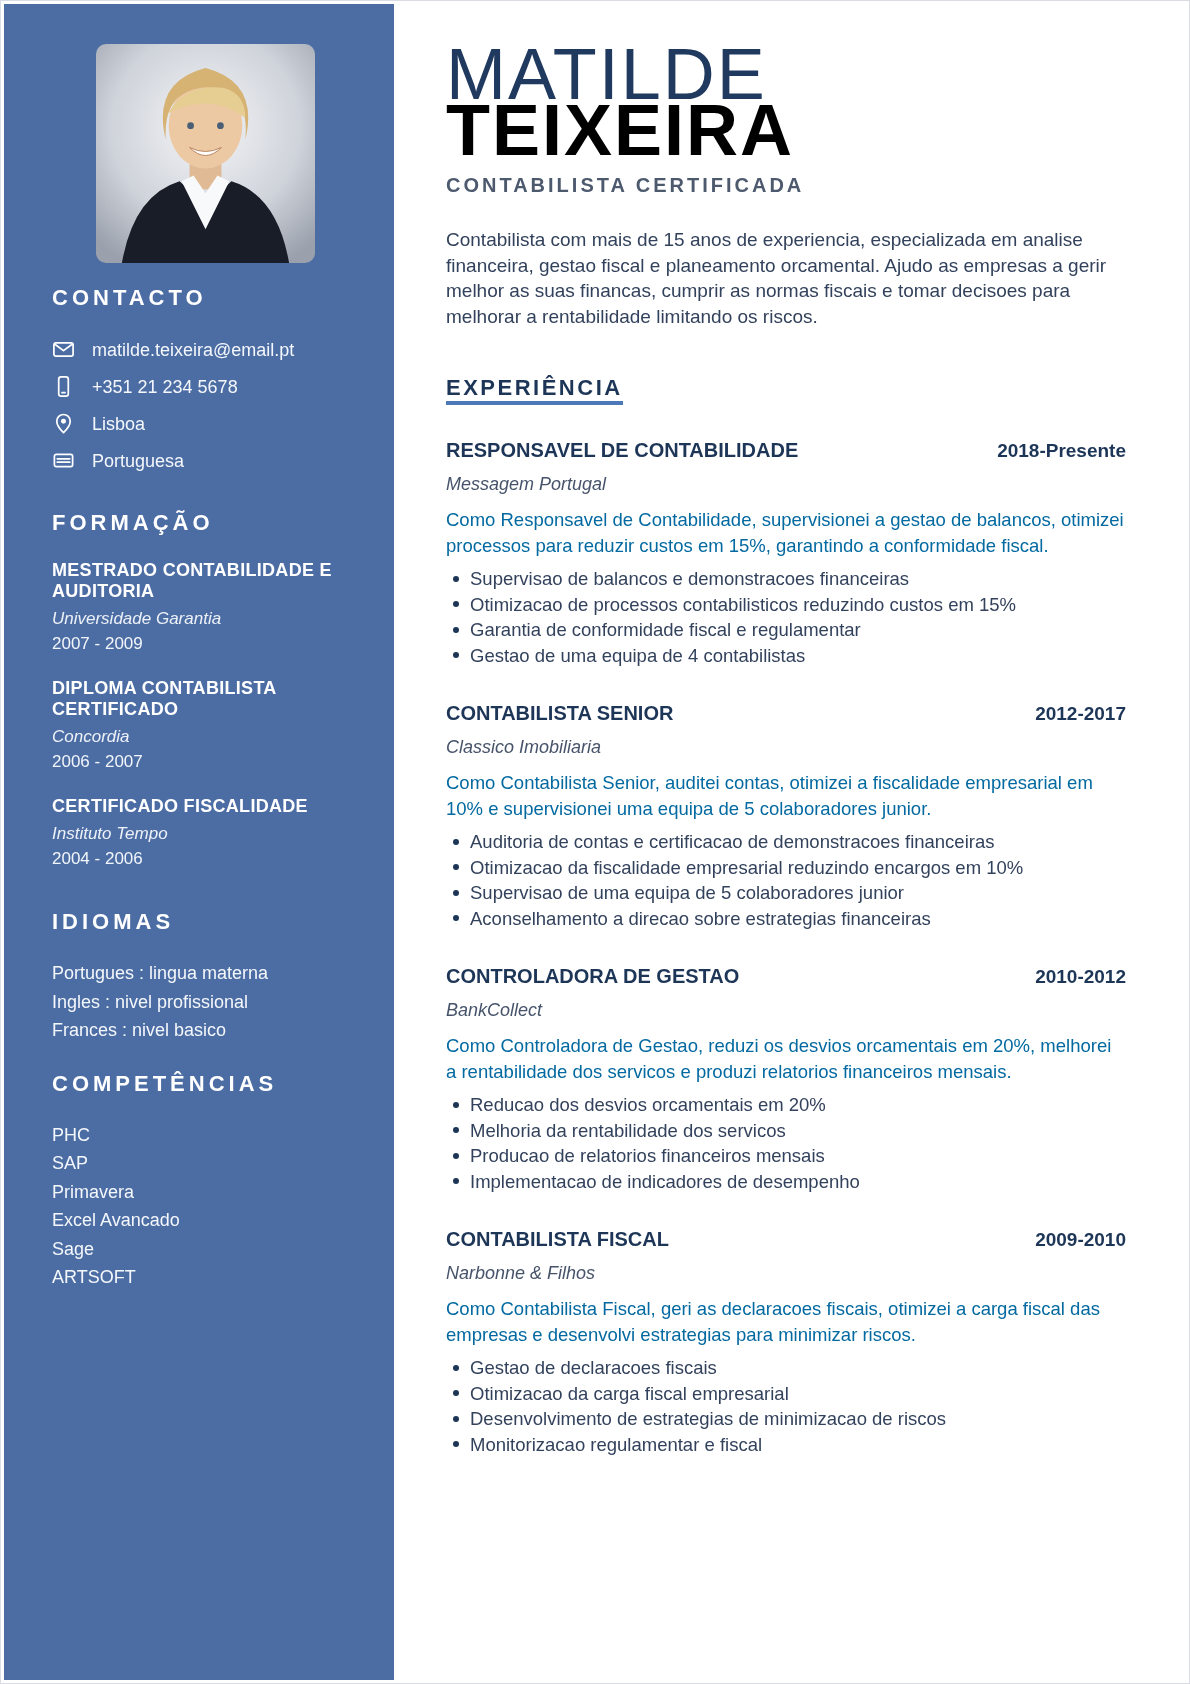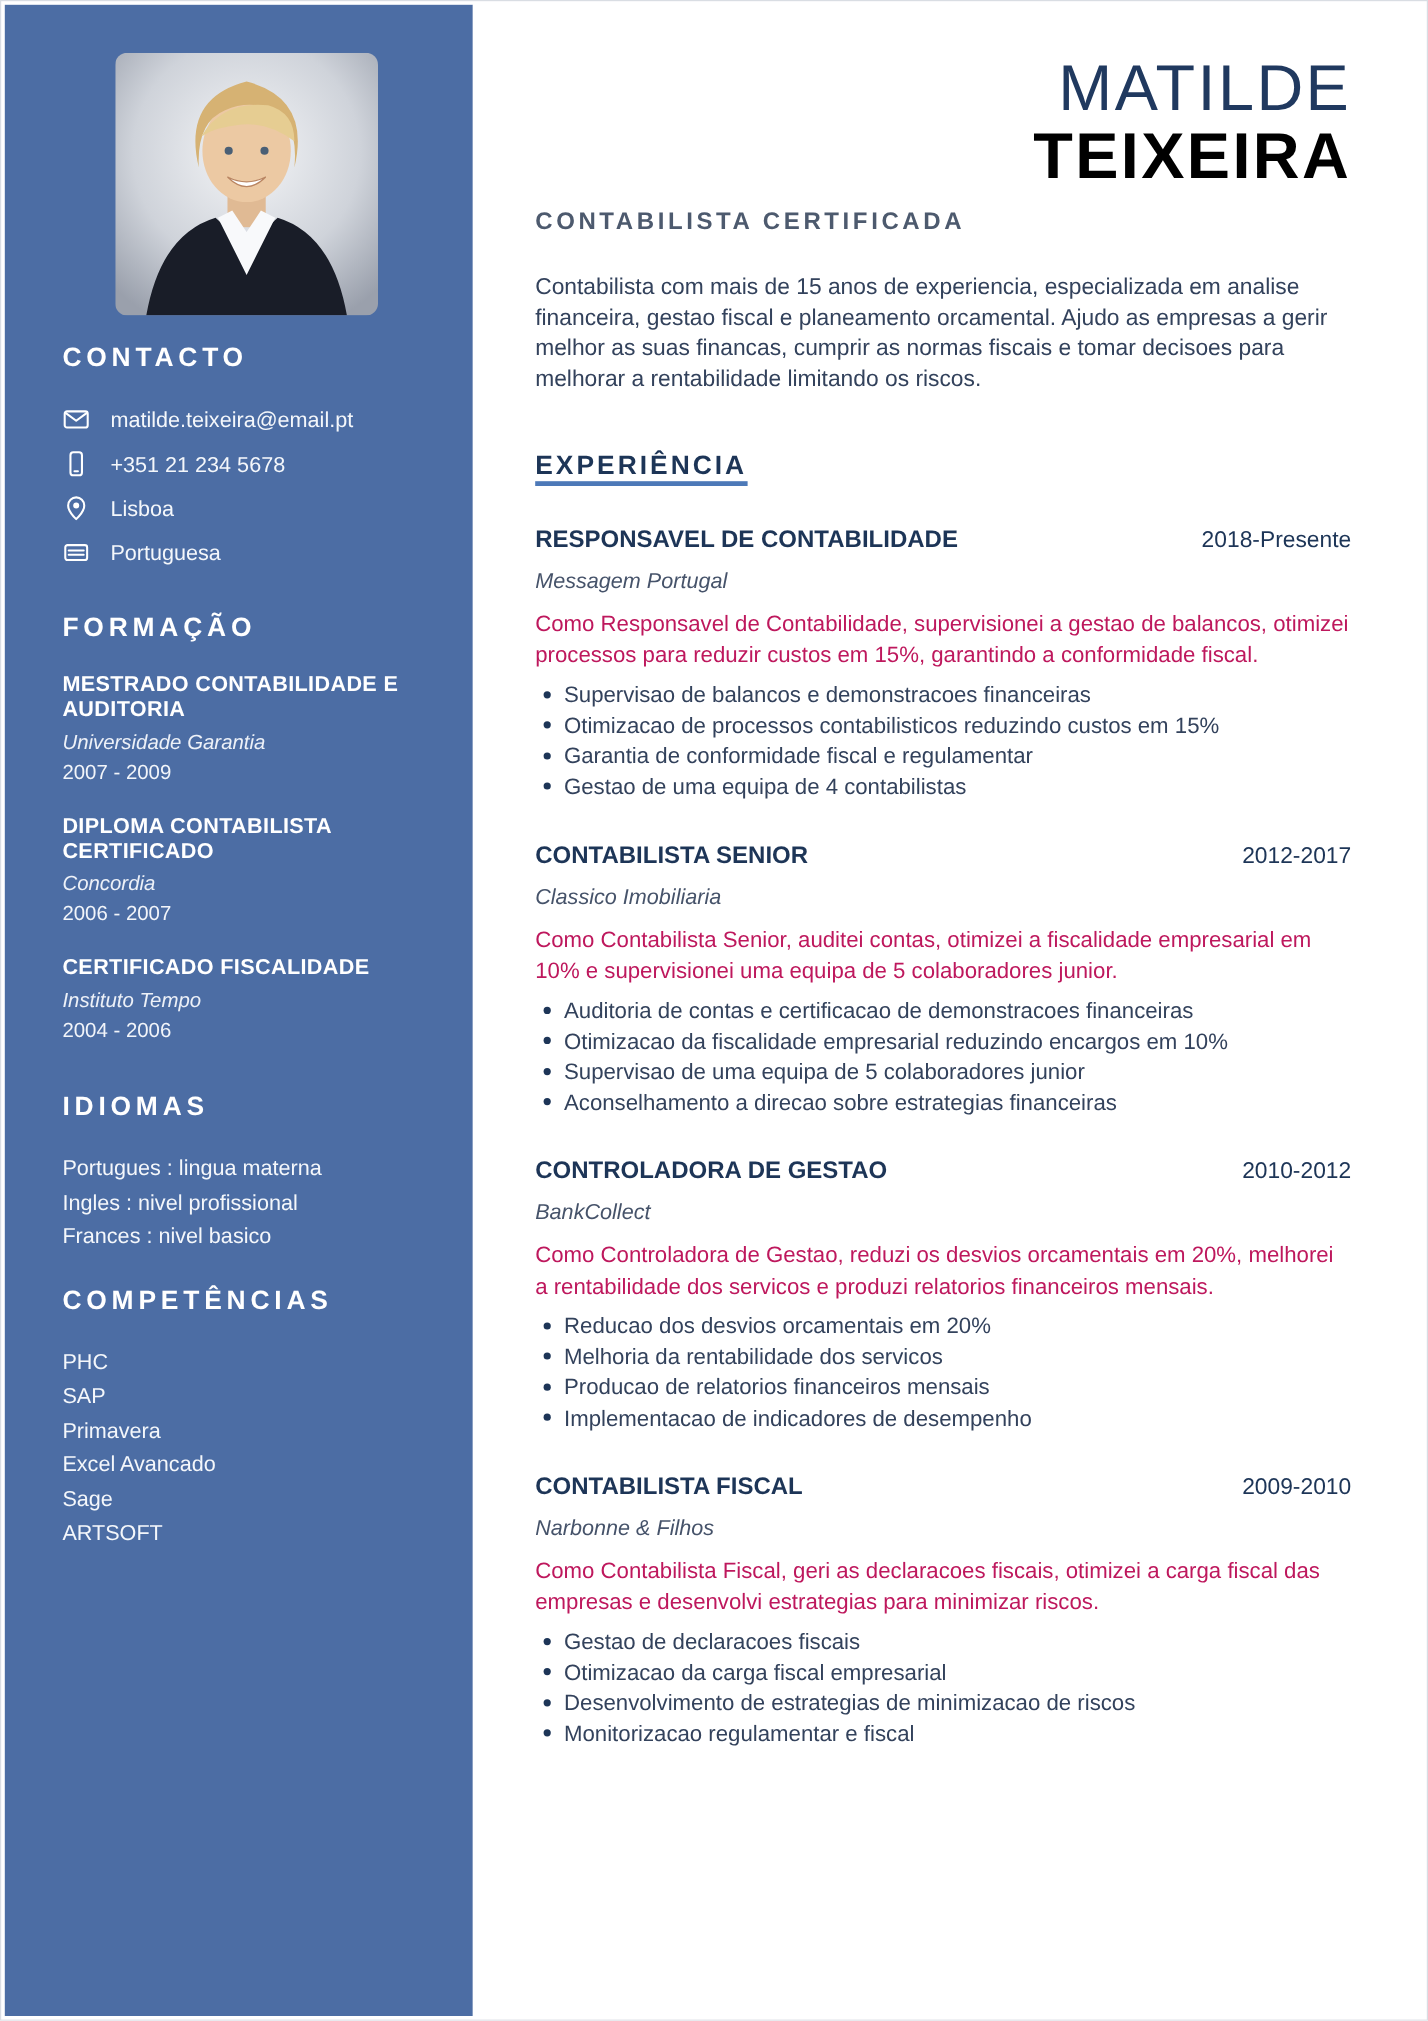--- a/index.html
+++ b/index.html
@@ -59,40 +59,40 @@
   .idiomas-section { margin-top:40px; }
   .competencias-section { margin-top:26px; }
 
   
   .main {
     flex:1;
     padding:42px 60px 0 52px;
     color:#33425c;
     background:#ffffff;
   }
-  .name { margin:0; font-size:54px; line-height:56px; color:#20395f; font-weight:400; letter-spacing:2px;text-align:right; }
+  .name { margin:0; font-size:72px; line-height:56px; color:#20395f; font-weight:400; letter-spacing:2px; }
   .name .last { display:block; font-weight:800; color:#000000; }
   .subtitle { margin-top:16px; font-size:20px; letter-spacing:3px; color:#4d5a6e; font-weight:600; }
   .summary { margin:30px 0 0 0; font-size:19px; line-height:25.5px; color:#33425c; max-width:692px; }
 
   .exp-heading {
     display:inline-block;
     margin:46px 0 0 0;
     font-size:22px; font-weight:800; letter-spacing:2.5px;
     color:#1d3557;
     padding-bottom:0;
     border-bottom:4px solid #4d79b8;
   }
 
   .job { margin-top:34px; }
   .job-head { display:flex; justify-content:space-between; align-items:baseline; }
   .job-title { margin:0; font-size:20px; font-weight:800; color:#1d3557; }
-  .job-dates { font-size:19px; font-weight:400; color:#1d3557; white-space:nowrap;text-align:right; }
+  .job-dates { font-size:19px; font-weight:700; color:#1d3557; white-space:nowrap;text-align:right; }
   .company { margin-top:12px; font-style:italic; font-size:18px; color:#46536a; }
-  .desc { margin:12px 0 0 0; font-size:18.5px; line-height:25.5px; color:#be185d; max-width:700px; }
+  .desc { margin:12px 0 0 0; font-size:18.5px; line-height:25.5px; color:#0369a1; max-width:700px; }
   .bullets { list-style:none; margin:8px 0 0 0; padding:0; }
   .bullets li {
     position:relative;
     padding-left:24px;
     font-size:18.5px; line-height:25.5px;
     color:#33425c;
   }
   .bullets li::before {
     content:'';
     position:absolute; left:7px; top:9.5px;

